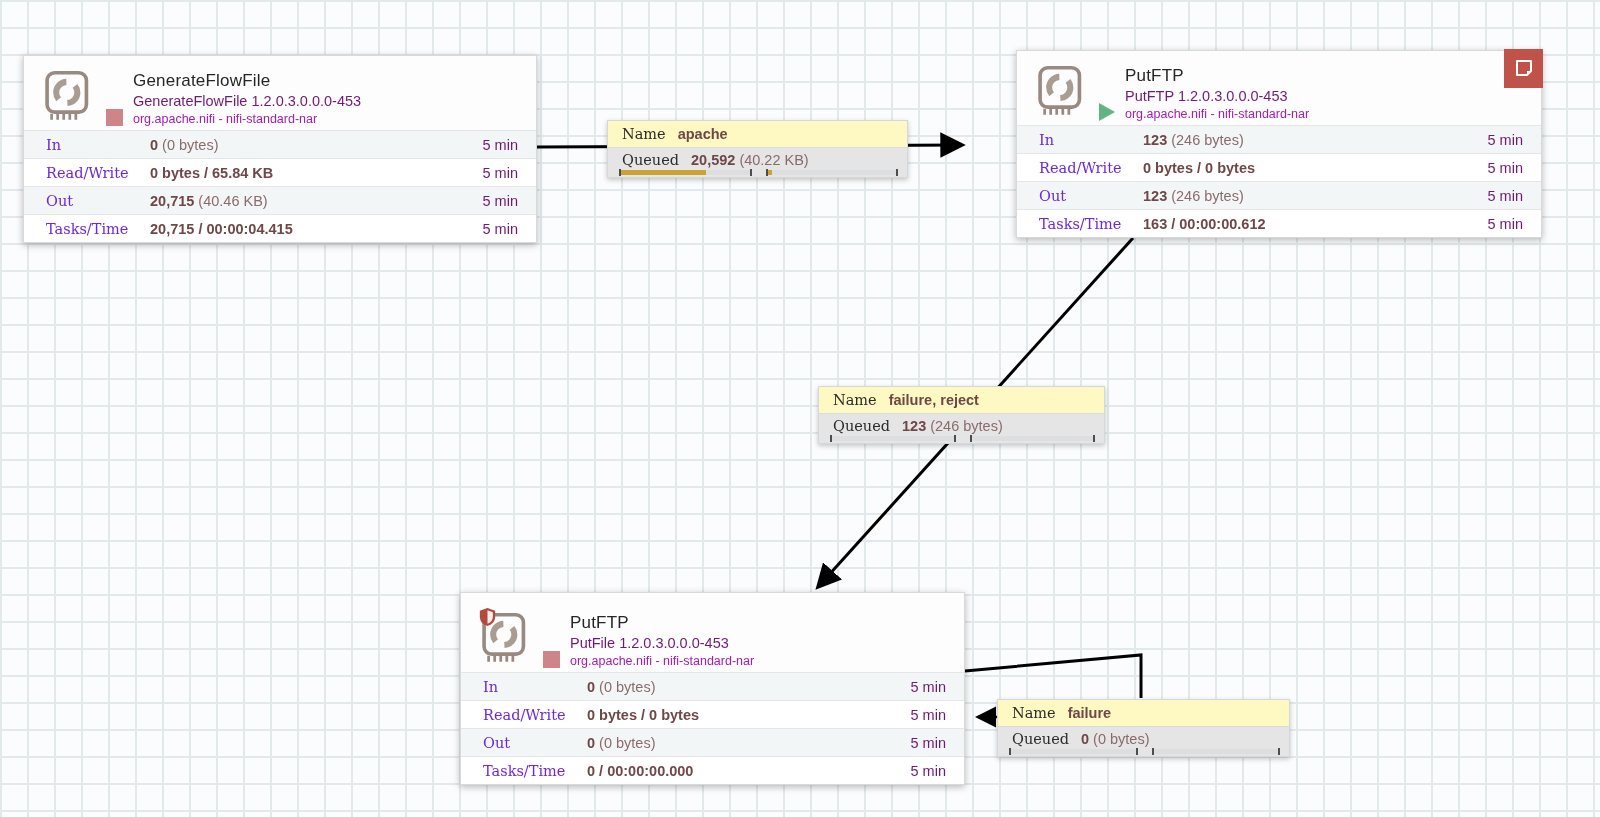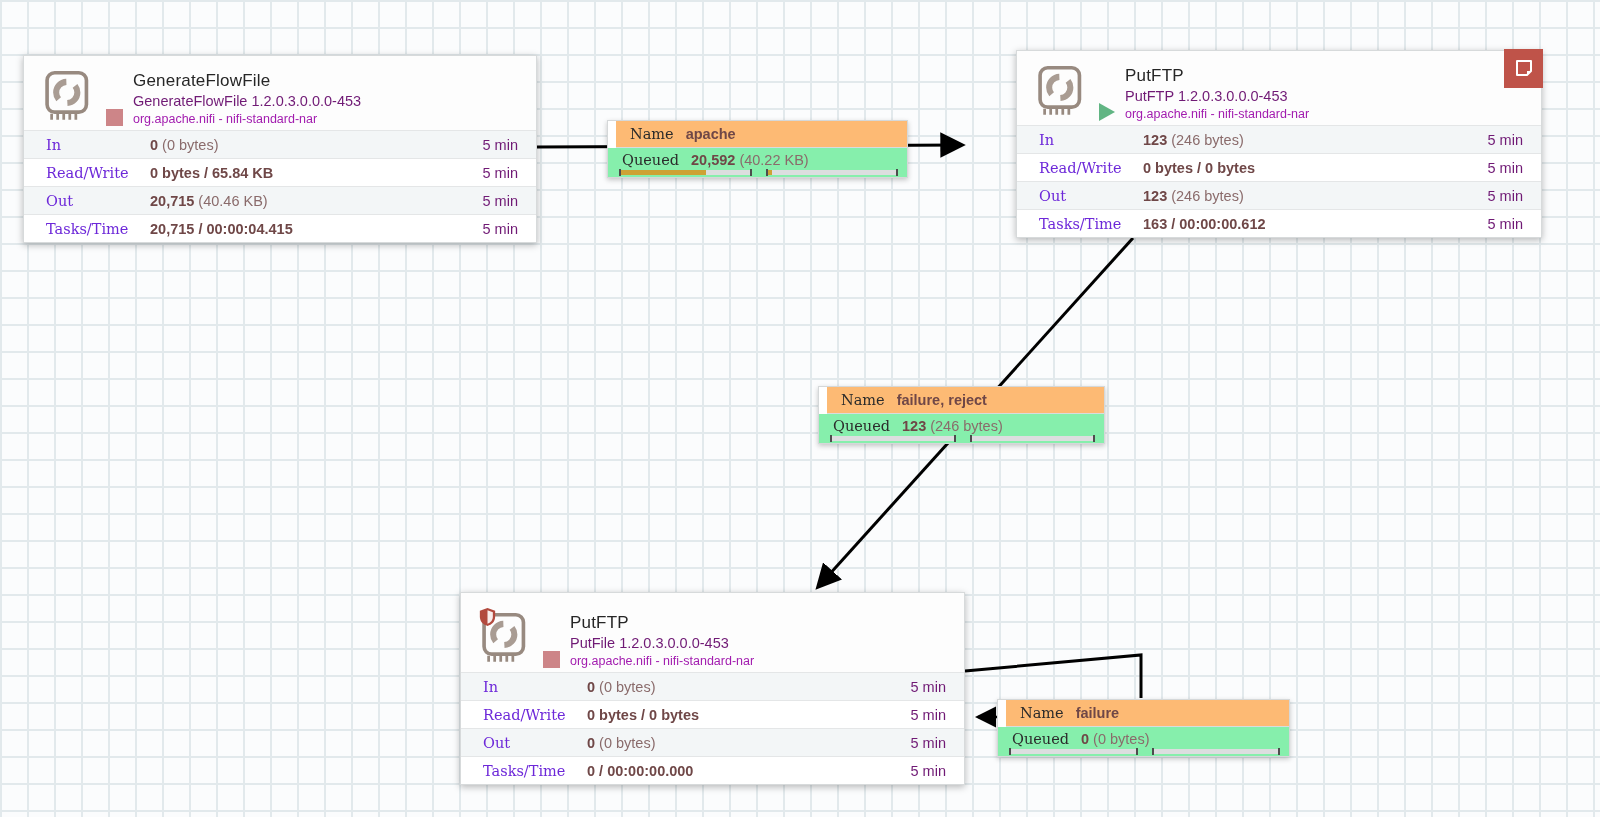--- a/index.html
+++ b/index.html
@@ -59,22 +59,22 @@
   .conn-label {
     position:absolute; z-index:2;
     background:#fff; border:1px solid #d5d8d9;
     box-shadow:0 2px 5px rgba(0,0,0,.22);
     font-size:14.5px;
   }
   .lbl-success { left:607px; top:120px; width:301px; }
   .lbl-failrej { left:818px; top:386px; width:287px; }
   .lbl-fail    { left:997px; top:699px; width:293px; }
   .cl-row { height:27px; display:flex; align-items:center; padding:0 12px 0 14px; }
-  .cl-name { background:#fdba74; border-bottom:1px solid #d9dcdd;margin-left:8px; }
-  .cl-queued { background:#86efac; position:relative; height:29px; padding-bottom:5px; }
+  .cl-name { background:#fef9c3; border-bottom:1px solid #d9dcdd; }
+  .cl-queued { background:#e5e5e5; position:relative; height:29px; padding-bottom:5px; }
   .cl-key { font-family:"DejaVu Serif", "Liberation Serif", serif; color:#2b2b2b; margin-right:12px; }
   .cl-val b { color:#6f4747; }
   .cl-sec { color:#8a6b6b; margin-left:4px; }
   .qbars { position:absolute; left:12px; right:10px; bottom:2px; display:flex; gap:16px; }
   .qbar { position:relative; flex:1; height:5px; background:#dcdedf; }
   .qbar::before, .qbar::after { content:""; position:absolute; top:-1px; bottom:-1px; width:2px; background:#4d4d4d; }
   .qbar::before { left:-1px; } .qbar::after { right:-1px; }
   .qfill { height:100%; background:#cda235; width:0; }
 </style>
 </head>

